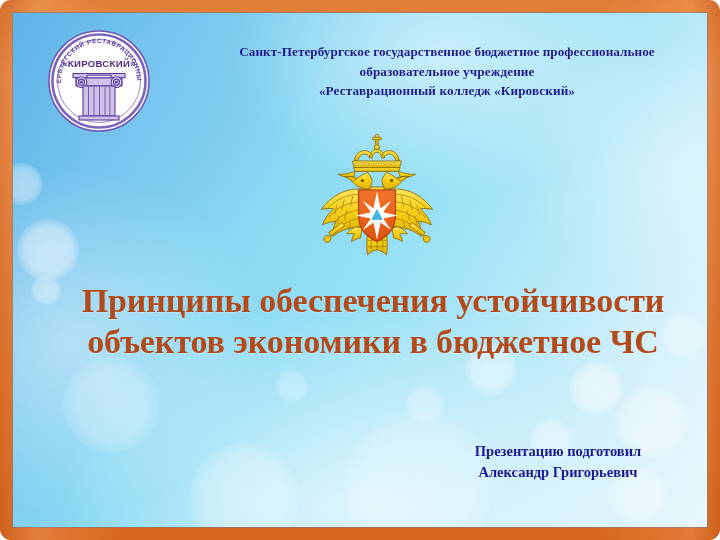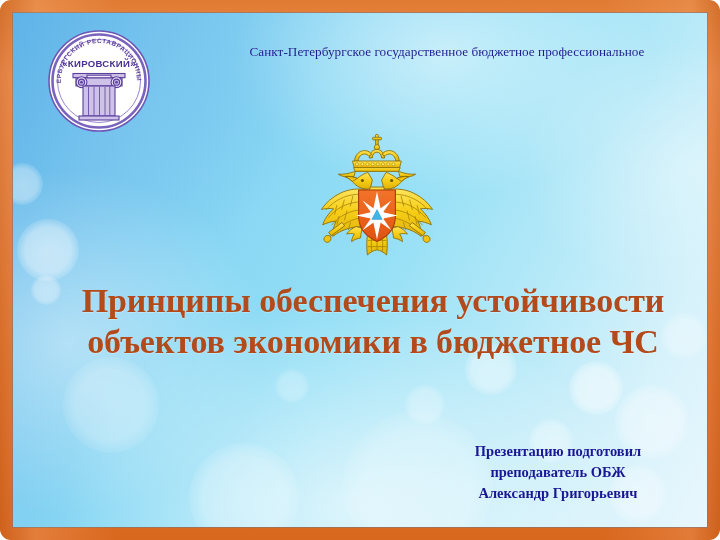--- a/index.html
+++ b/index.html
@@ -96,21 +96,21 @@
   }
 
   
   .header {
     position: absolute;
     left: 160px;
     top: 29px;
     width: 548px;
     text-align: center;
     color: #1b1b8f;
-    font-weight: normal;
+    font-weight: bold;
     font-size: 13.2px;
     line-height: 19.5px;
     letter-spacing: 0.1px;
     text-shadow: 0 0 1px rgba(255,255,255,0.35);
   }
   .header .ln { display: block; white-space: nowrap; }
   .header .ln.l1 { letter-spacing: 0.05px; }
 
   
   .emblem {
@@ -217,20 +217,22 @@
           <line x1="58" y1="57.8" x2="58" y2="86.2" stroke-width="0.8"></line>
           <line x1="62.8" y1="57.8" x2="62.8" y2="86.2" stroke-width="0.8"></line>
 
           <rect x="32" y="87" width="40" height="4"></rect>
         </g>
       </svg>
     </div>
 
     <div class="header">
       <span class="ln l1">Санкт-Петербургское  государственное бюджетное профессиональное</span>
+      <span class="ln">образовательное учреждение</span>
+      <span class="ln">«Реставрационный  колледж «Кировский»</span>
     </div>
 
     <div class="emblem">
       <svg viewBox="0 0 142 142" width="142" height="142" aria-hidden="true">
         <defs>
           <linearGradient id="gold" x1="0" y1="0" x2="0" y2="1">
             <stop offset="0%" stop-color="#ffe45c"></stop>
             <stop offset="45%" stop-color="#f7cf18"></stop>
             <stop offset="100%" stop-color="#e0b206"></stop>
           </linearGradient>
@@ -368,18 +370,17 @@
       </svg>
     </div>
 
     <div class="title">
       <span class="ln">Принципы обеспечения устойчивости</span>
       <span class="ln">объектов экономики в бюджетное  ЧС</span>
     </div>
 
     <div class="author">
       <span class="ln">Презентацию подготовил</span>
-      <span class="ln">преподаватель ОБЖ</span>
       <span class="ln">Александр Григорьевич</span>
     </div>
 
   </div>
 </div>
 
 </body></html>

